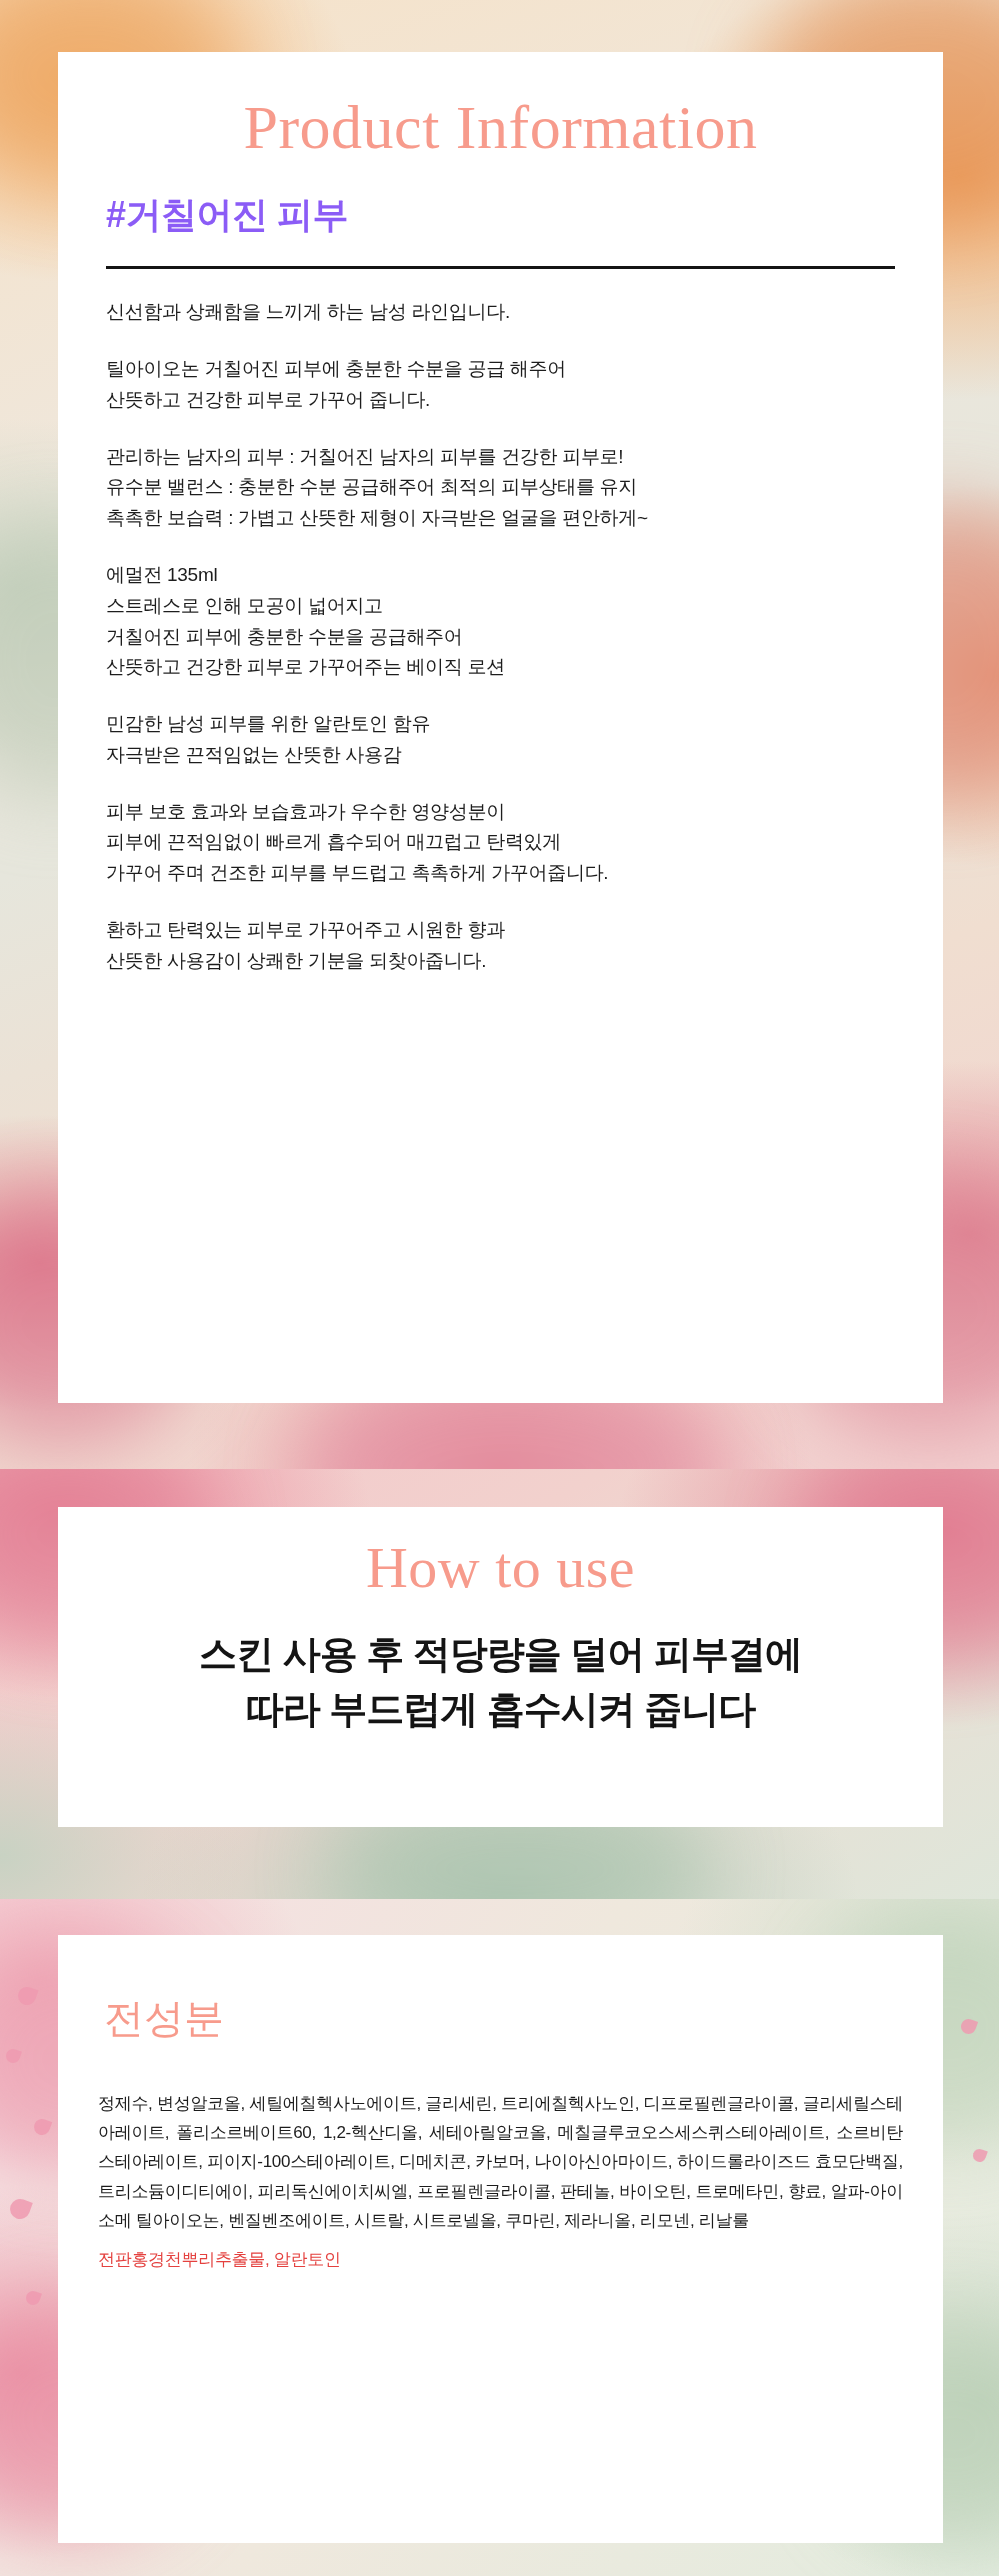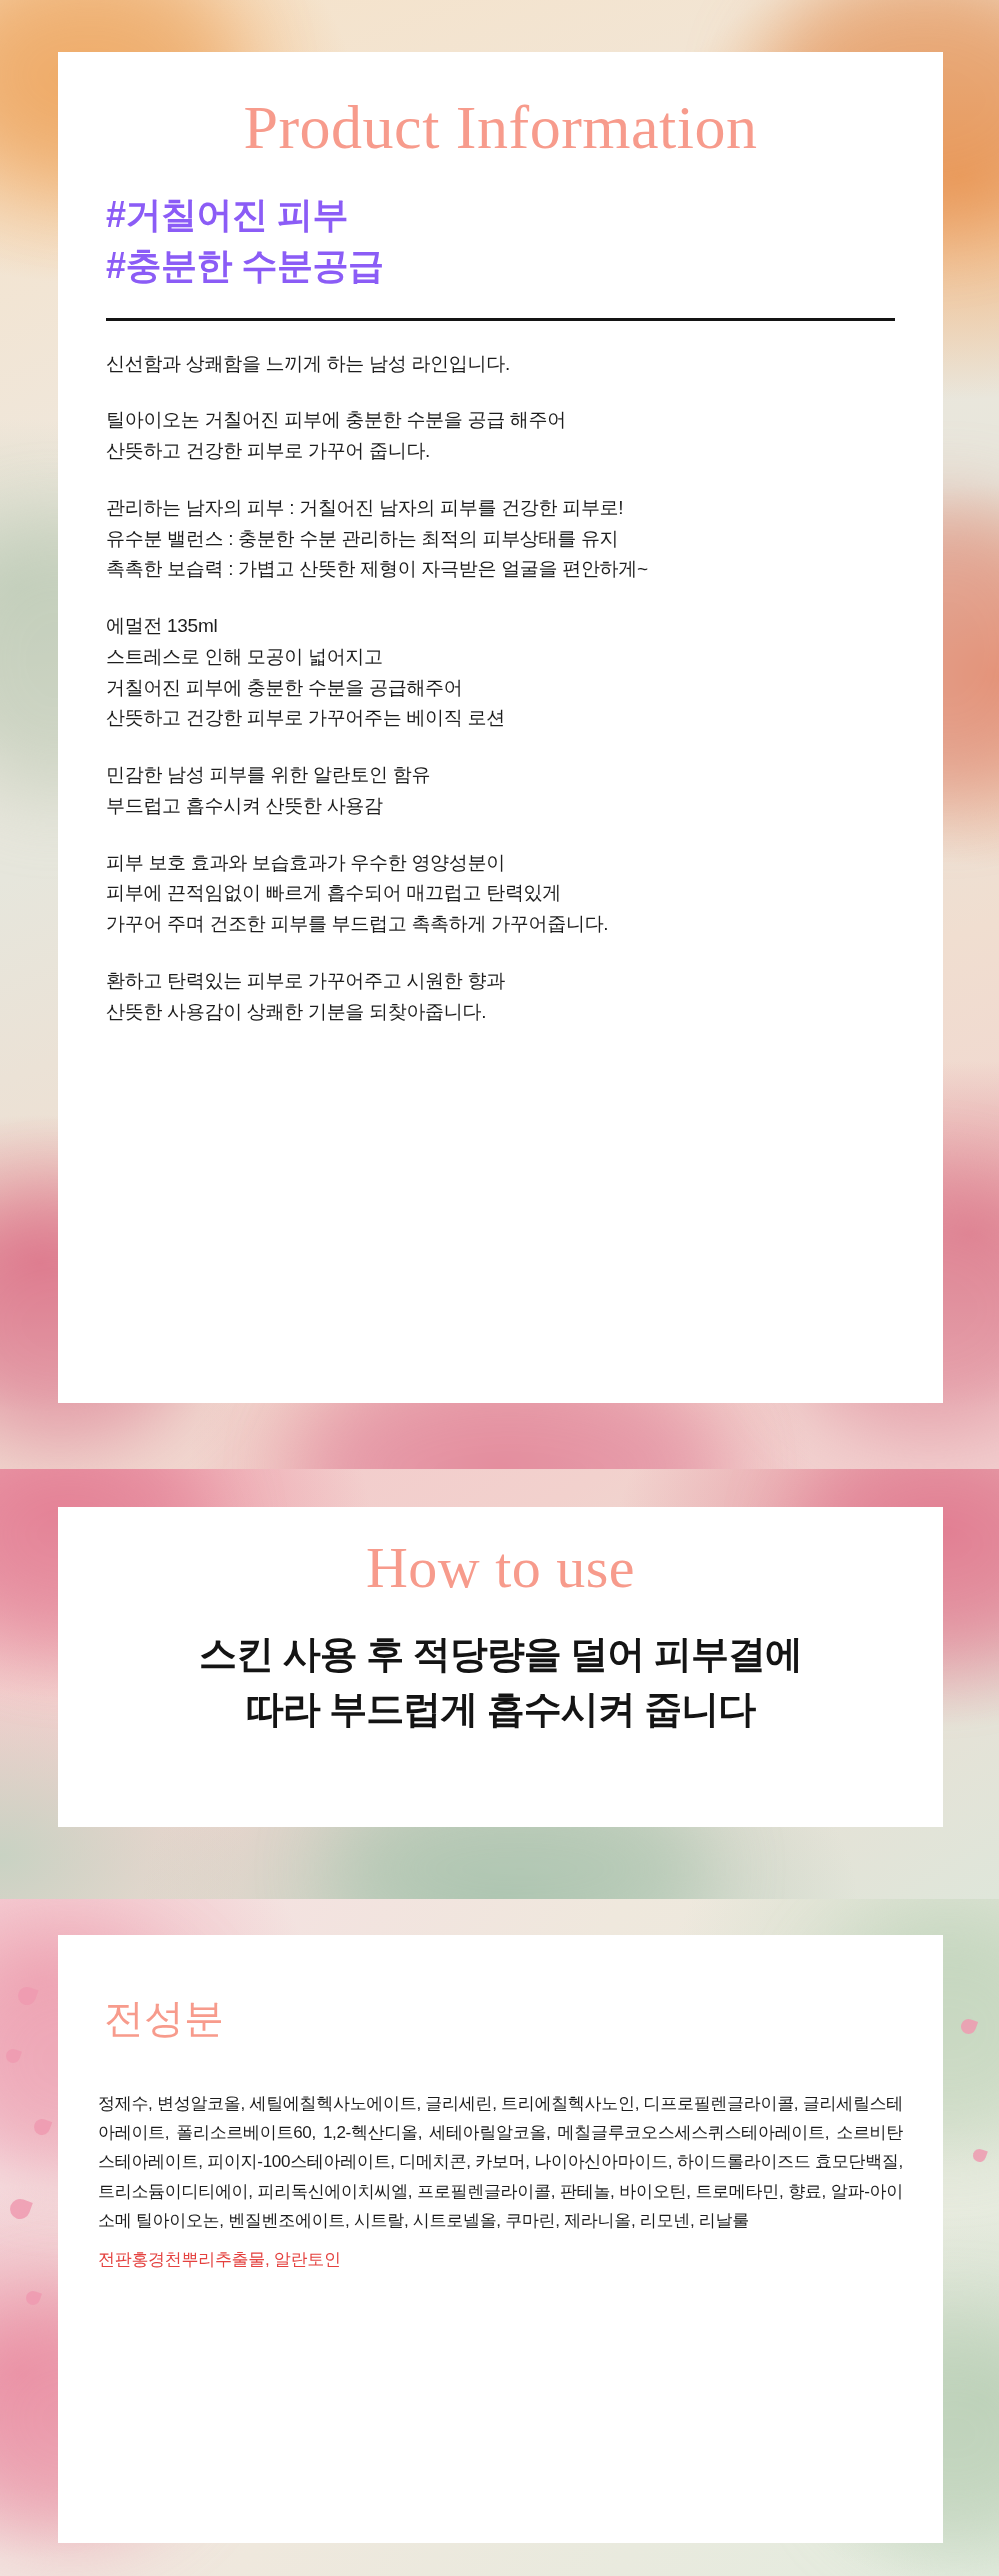--- a/index.html
+++ b/index.html
@@ -206,49 +206,48 @@
     <div class="marble-blob b3"></div>
     <div class="marble-blob b4"></div>
     <div class="marble-blob b5"></div>
     <div class="marble-blob b6"></div>
     <div class="marble-blob b7"></div>
 
     <div class="card card-one">
       <h1 class="title-serif title-one">Product Information</h1>
 
       <p class="hash-line">#거칠어진 피부</p>
-      <p class="hash-line">#충분한 수분공급</p>
 
       <hr class="rule">
 
       <div class="para">
         <span class="ln">신선함과 상쾌함을 느끼게 하는 남성 라인입니다.</span>
       </div>
 
       <div class="para">
         <span class="ln">틸아이오논 거칠어진 피부에 충분한 수분을 공급 해주어</span>
         <span class="ln">산뜻하고 건강한 피부로 가꾸어 줍니다.</span>
       </div>
 
       <div class="para">
         <span class="ln">관리하는 남자의 피부 : 거칠어진 남자의 피부를 건강한 피부로!</span>
-        <span class="ln">유수분 밸런스 : 충분한 수분 관리하는 최적의 피부상태를 유지</span>
+        <span class="ln">유수분 밸런스 : 충분한 수분 공급해주어 최적의 피부상태를 유지</span>
         <span class="ln">촉촉한 보습력 : 가볍고 산뜻한 제형이 자극받은 얼굴을 편안하게~</span>
       </div>
 
       <div class="para">
         <span class="ln">에멀전 135ml</span>
         <span class="ln">스트레스로 인해 모공이 넓어지고</span>
         <span class="ln">거칠어진 피부에 충분한 수분을 공급해주어</span>
         <span class="ln">산뜻하고 건강한 피부로 가꾸어주는 베이직 로션</span>
       </div>
 
       <div class="para">
         <span class="ln">민감한 남성 피부를 위한 알란토인 함유</span>
-        <span class="ln">부드럽고 흡수시켜 산뜻한 사용감</span>
+        <span class="ln">자극받은 끈적임없는 산뜻한 사용감</span>
       </div>
 
       <div class="para">
         <span class="ln">피부 보호 효과와 보습효과가 우수한 영양성분이</span>
         <span class="ln">피부에 끈적임없이  빠르게 흡수되어 매끄럽고 탄력있게</span>
         <span class="ln">가꾸어 주며 건조한 피부를 부드럽고 촉촉하게 가꾸어줍니다.</span>
       </div>
 
       <div class="para">
         <span class="ln">환하고 탄력있는 피부로 가꾸어주고 시원한 향과</span>

